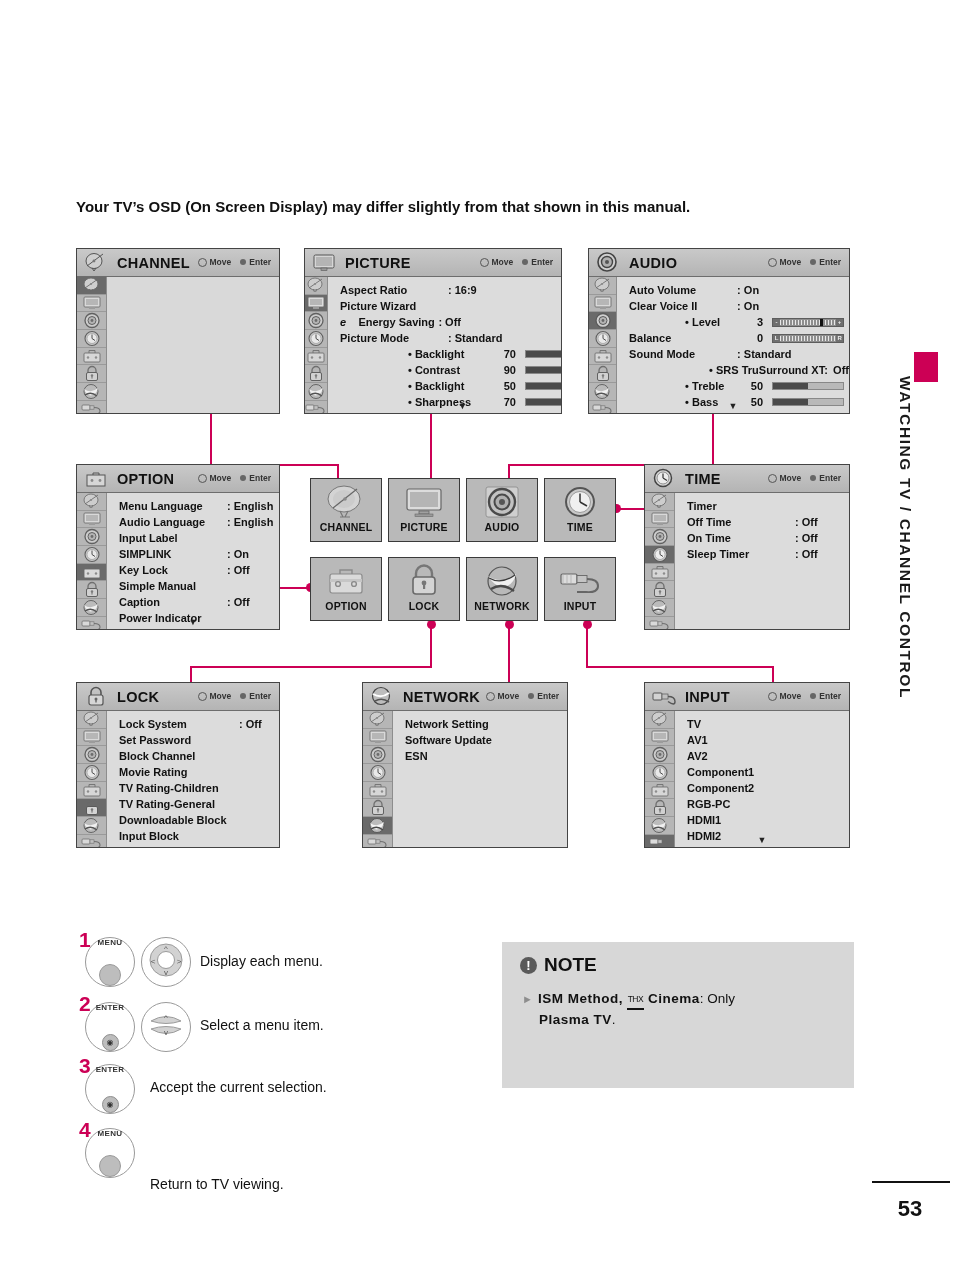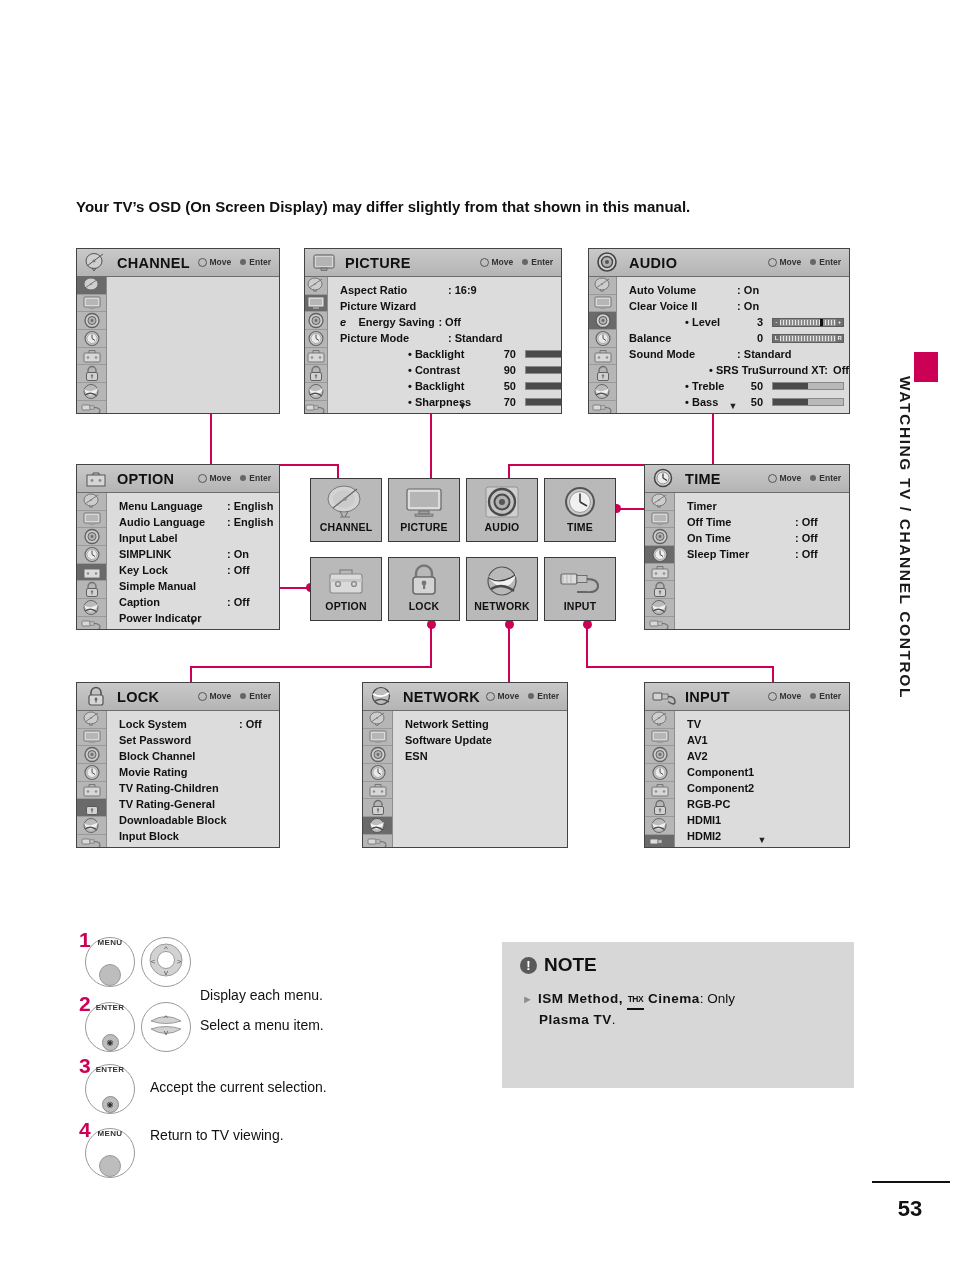--- a/index.html
+++ b/index.html
@@ -175,21 +175,21 @@
     border-radius:50%; background:#5a5a5a; color:#fff; font-size:13px;
     font-weight:bold; text-align:center; line-height:17px;
   }
   .note-item {
     position:absolute; left:20px; font-size:13.5px; color:#111; line-height:18px;
     width:330px;
   }
   .tri { color:#8d8d8d; font-size:11px; margin-right:5px; }
   .b { font-weight:bold; letter-spacing:.5px; }
   .thx {
-    display:inline-block; font-size:8.5px; font-weight:bold; letter-spacing:-.5px;
+    display:inline-block; font-size:8.5px; font-weight:normal; letter-spacing:-.5px;
     border-bottom:2px solid #111; padding:0 1px; transform:translateY(-1px);
   }
 </style>
 </head>
 <body>
 
 <div class="page">
 
   <div class="subtitle">Your TV’s OSD (On Screen Display) may differ slightly from that shown in this manual.</div>
 
@@ -1220,21 +1220,21 @@
   <div class="btn-circ" style="left:141px; top:937px; width:50px; height:50px;">
     <svg width="44" height="44" viewBox="0 0 44 44">
       <circle cx="22" cy="22" r="16" fill="#d2d2d2" stroke="#9b9b9b"></circle>
       <circle cx="22" cy="22" r="8.5" fill="#fff" stroke="#9b9b9b"></circle>
       <text x="22" y="13" font-size="8" text-anchor="middle" fill="#555" font-family="Liberation Sans">^</text>
       <text x="22" y="37" font-size="8" text-anchor="middle" fill="#555" font-family="Liberation Sans">v</text>
       <text x="9" y="26" font-size="8" text-anchor="middle" fill="#555" font-family="Liberation Sans">&lt;</text>
       <text x="35" y="26" font-size="8" text-anchor="middle" fill="#555" font-family="Liberation Sans">&gt;</text>
     </svg>
   </div>
-  <div class="step-txt" style="left:200px; top:987px;">Display each menu.</div>
+  <div class="step-txt" style="left:200px; top:953px;">Display each menu.</div>
 
   <div class="step-num" style="left:79px; top:992px;">2</div>
   <div class="btn-circ" style="left:85px; top:1002px; width:50px; height:50px;">
     <div class="cap">ENTER</div>
     <div class="knob3">◉</div>
   </div>
   <div class="btn-circ" style="left:141px; top:1002px; width:50px; height:50px;">
     <svg width="46" height="44" viewBox="0 0 46 44">
       <path d="M8 18 q15 -9 30 0 q-15 5 -30 0z" fill="#d2d2d2" stroke="#9b9b9b"></path>
       <path d="M8 26 q15 9 30 0 q-15 -5 -30 0z" fill="#d2d2d2" stroke="#9b9b9b"></path>
@@ -1249,21 +1249,21 @@
     <div class="cap">ENTER</div>
     <div class="knob3">◉</div>
   </div>
   <div class="step-txt" style="left:150px; top:1079px;">Accept the current selection.</div>
 
   <div class="step-num" style="left:79px; top:1118px;">4</div>
   <div class="btn-circ" style="left:85px; top:1128px; width:50px; height:50px;">
     <div class="cap">MENU</div>
     <div class="knob2"></div>
   </div>
-  <div class="step-txt" style="left:150px; top:1127px;">Return to TV viewing.</div>
+  <div class="step-txt" style="left:150px; top:1176px;">Return to TV viewing.</div>
 
   <div class="note-box">
     <div class="note-bang">!</div>
     <div class="note-title" style="left:42px; top:12px;">NOTE</div>
 
     <div class="note-item" style="top:48px;">
       <span class="tri">►</span><span class="b">ISM Method,</span>
       <span class="thx">THX</span>
       <span class="b">Cinema</span><span>: Only</span><br>
       <span style="margin-left:17px" class="b">Plasma TV</span><span>.</span>

